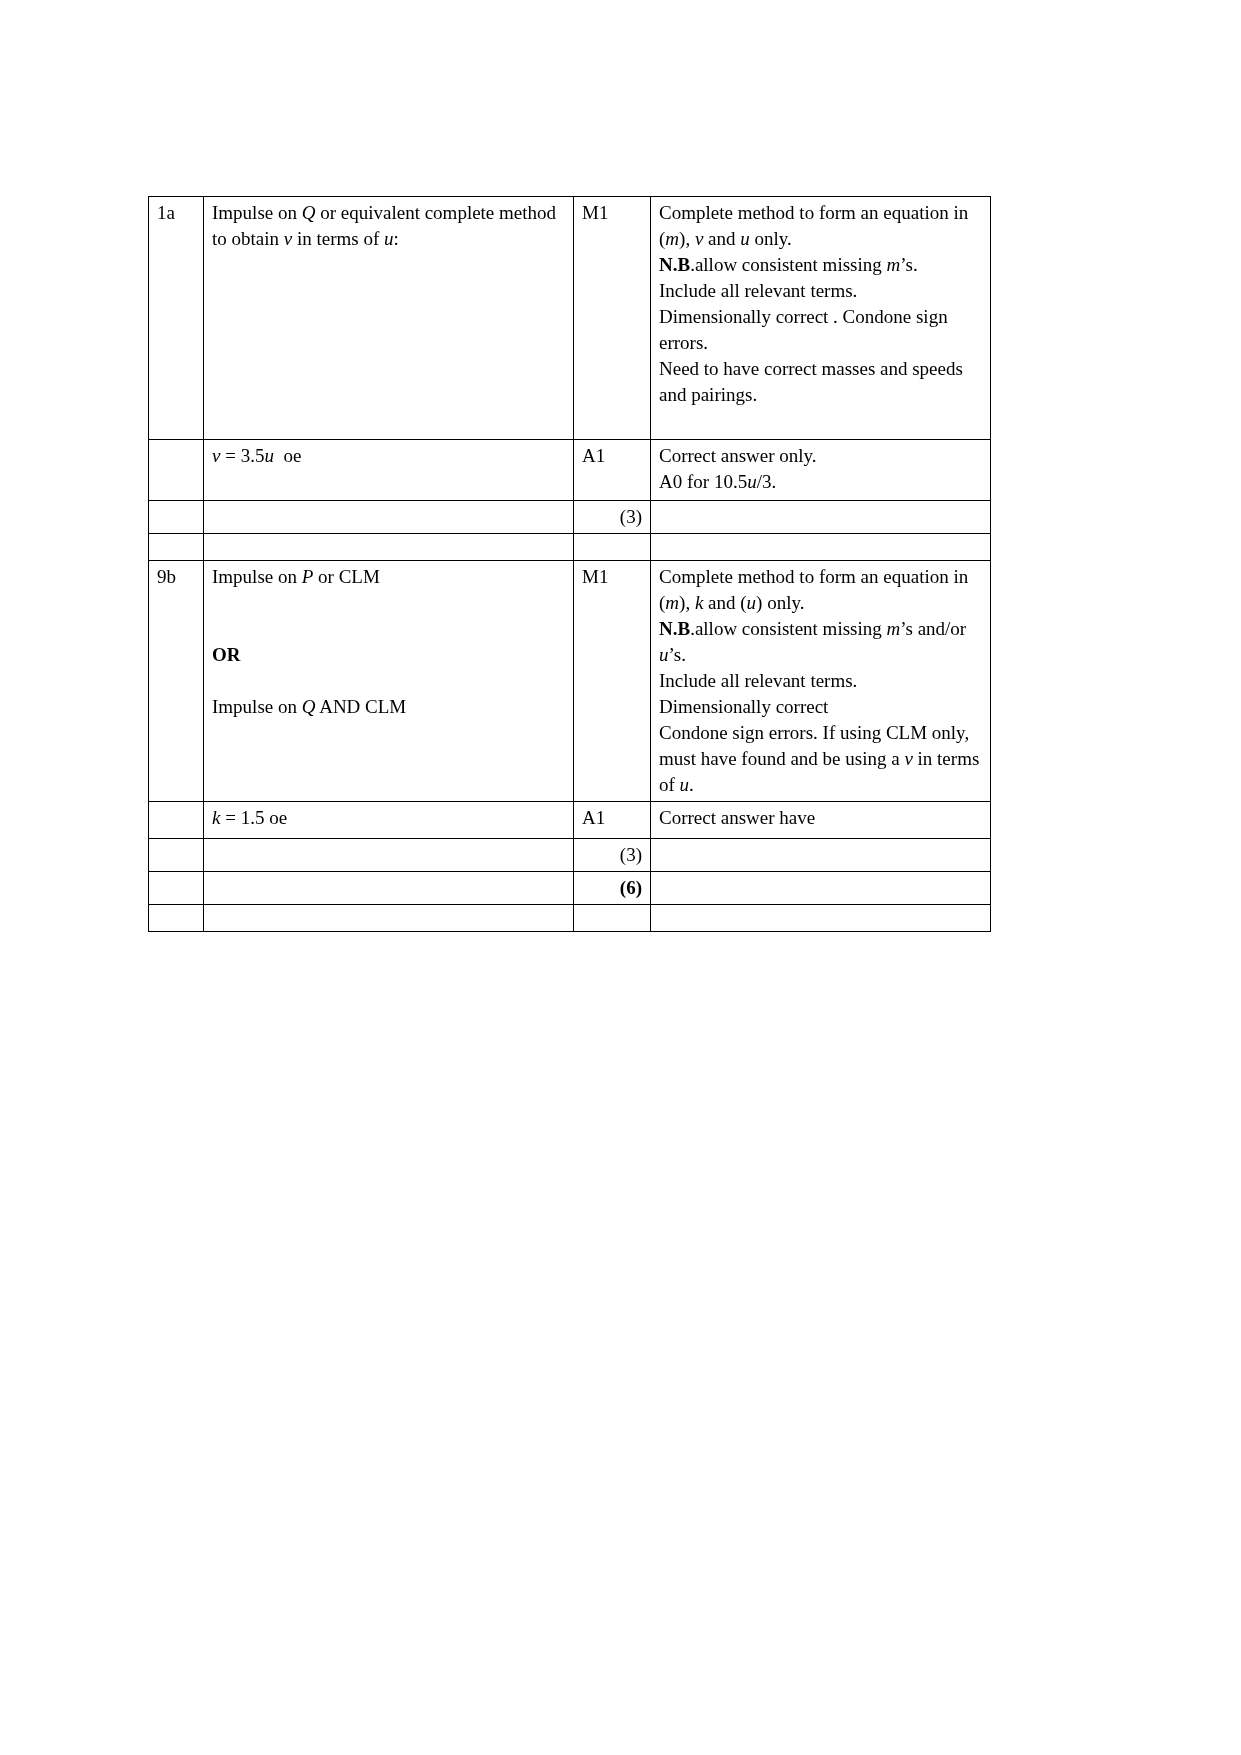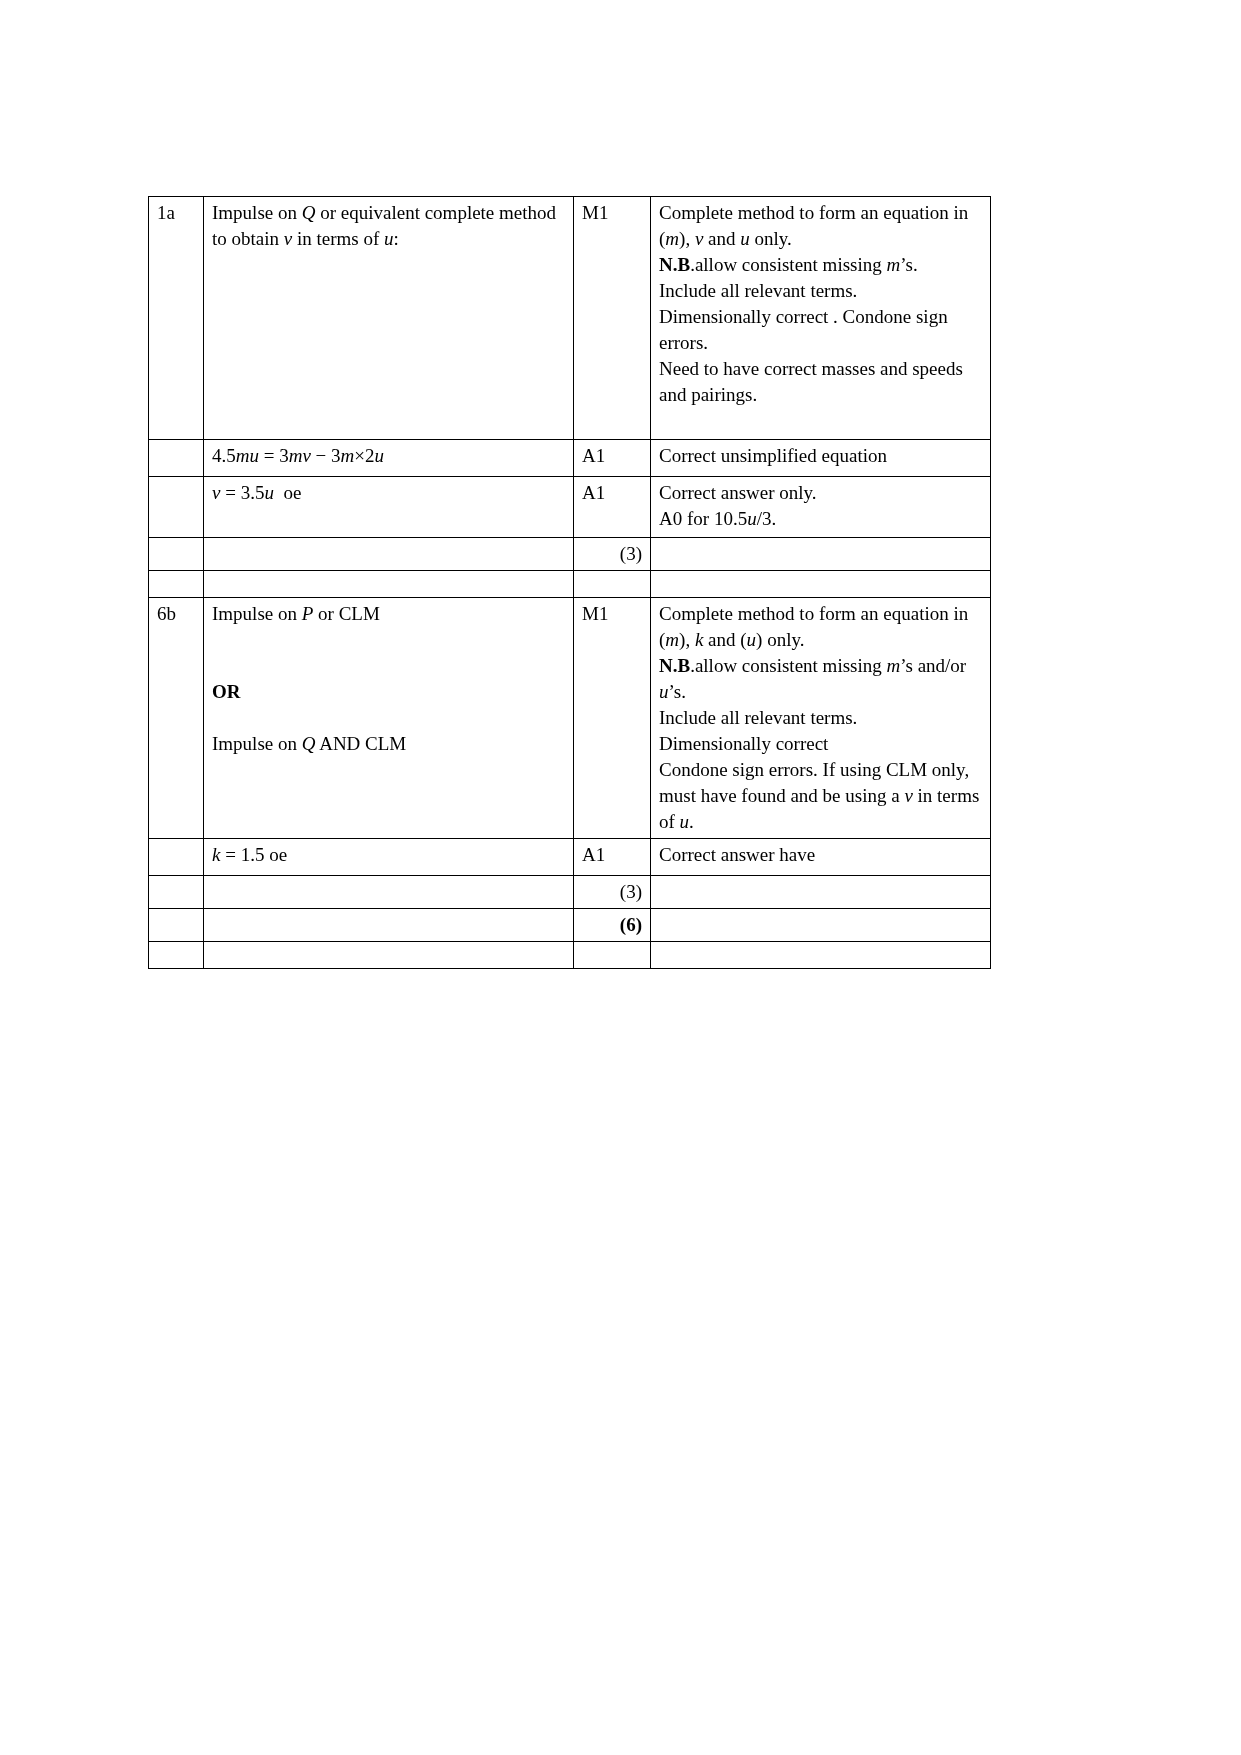--- a/index.html
+++ b/index.html
@@ -53,46 +53,40 @@
         <col class="c-mark">
         <col class="c-notes">
     </colgroup>
     <tbody>
       <tr class="rh236">
         <td>1a</td>
         <td>Impulse on <i>Q</i> or equivalent complete method to obtain <i>v</i> in terms of <i>u</i>:</td>
         <td>M1</td>
         <td>Complete method to form an equation in (<i>m</i>), <i>v</i> and <i>u</i> only.<br><b>N.B</b>.allow consistent missing <i>m</i>’s.<br>Include all relevant terms.<br>Dimensionally correct . Condone sign errors.<br>Need to have correct masses and speeds and pairings.</td>
       </tr>
-      <tr class="rh30">
-        <td></td>
-        <td class="eq">4.5<i>mu</i> = 3<i>mv</i> − 3<i>m</i>×2<i>u</i></td>
-        <td>A1</td>
-        <td>Correct unsimplified equation</td>
-      </tr>
       <tr class="rh54">
         <td></td>
         <td class="eq"><i>v</i> = 3.5<i>u</i>&nbsp;&nbsp;oe</td>
         <td>A1</td>
         <td>Correct answer only.<br>A0 for 10.5<i>u</i>/3.</td>
       </tr>
       <tr class="rh26">
         <td></td>
         <td></td>
         <td class="alignR">(3)</td>
         <td></td>
       </tr>
       <tr class="rh26">
         <td></td>
         <td></td>
         <td></td>
         <td></td>
       </tr>
       <tr class="rh232">
-        <td>6b</td>
+        <td>9b</td>
         <td>Impulse on <i>P</i> or CLM<br><br><br><b>OR</b><br><br>Impulse on <i>Q</i> AND CLM</td>
         <td>M1</td>
         <td>Complete method to form an equation in (<i>m</i>), <i>k</i> and (<i>u</i>) only.<br><b>N.B</b>.allow consistent missing <i>m</i>’s and/or <i>u</i>’s.<br>Include all relevant terms.<br>Dimensionally correct<br>Condone sign errors. If using CLM only, must have found and be using a <i>v</i> in terms of <i>u</i>.</td>
       </tr>
       <tr class="rh30">
         <td></td>
         <td class="eq"><i>k</i> = 1.5 oe</td>
         <td>A1</td>
         <td>Correct answer have</td>
       </tr>

